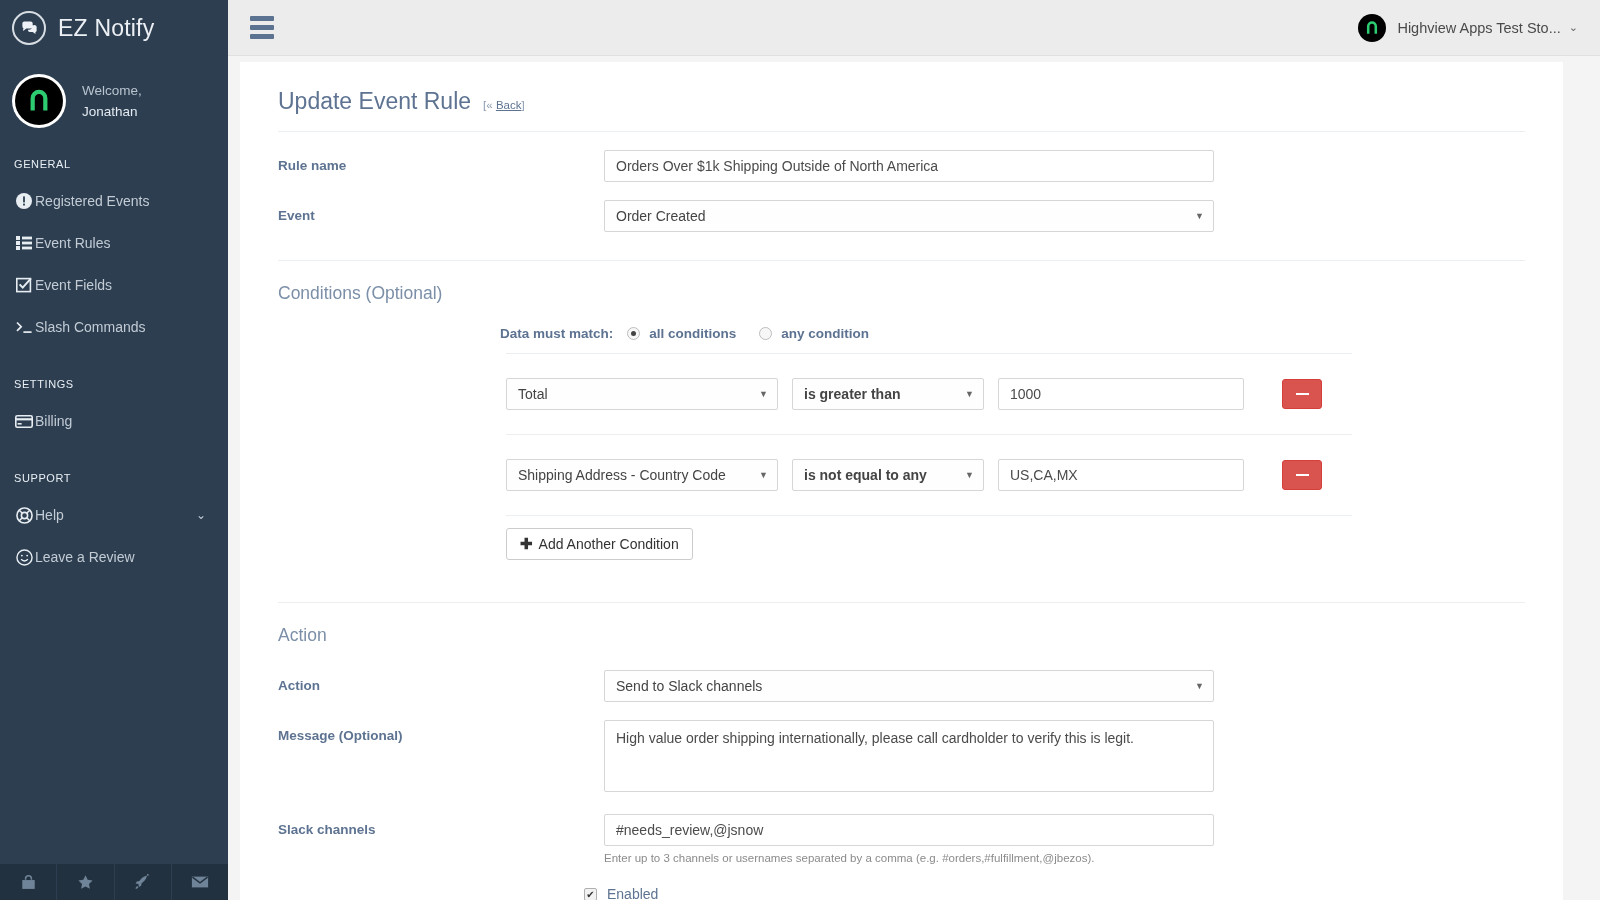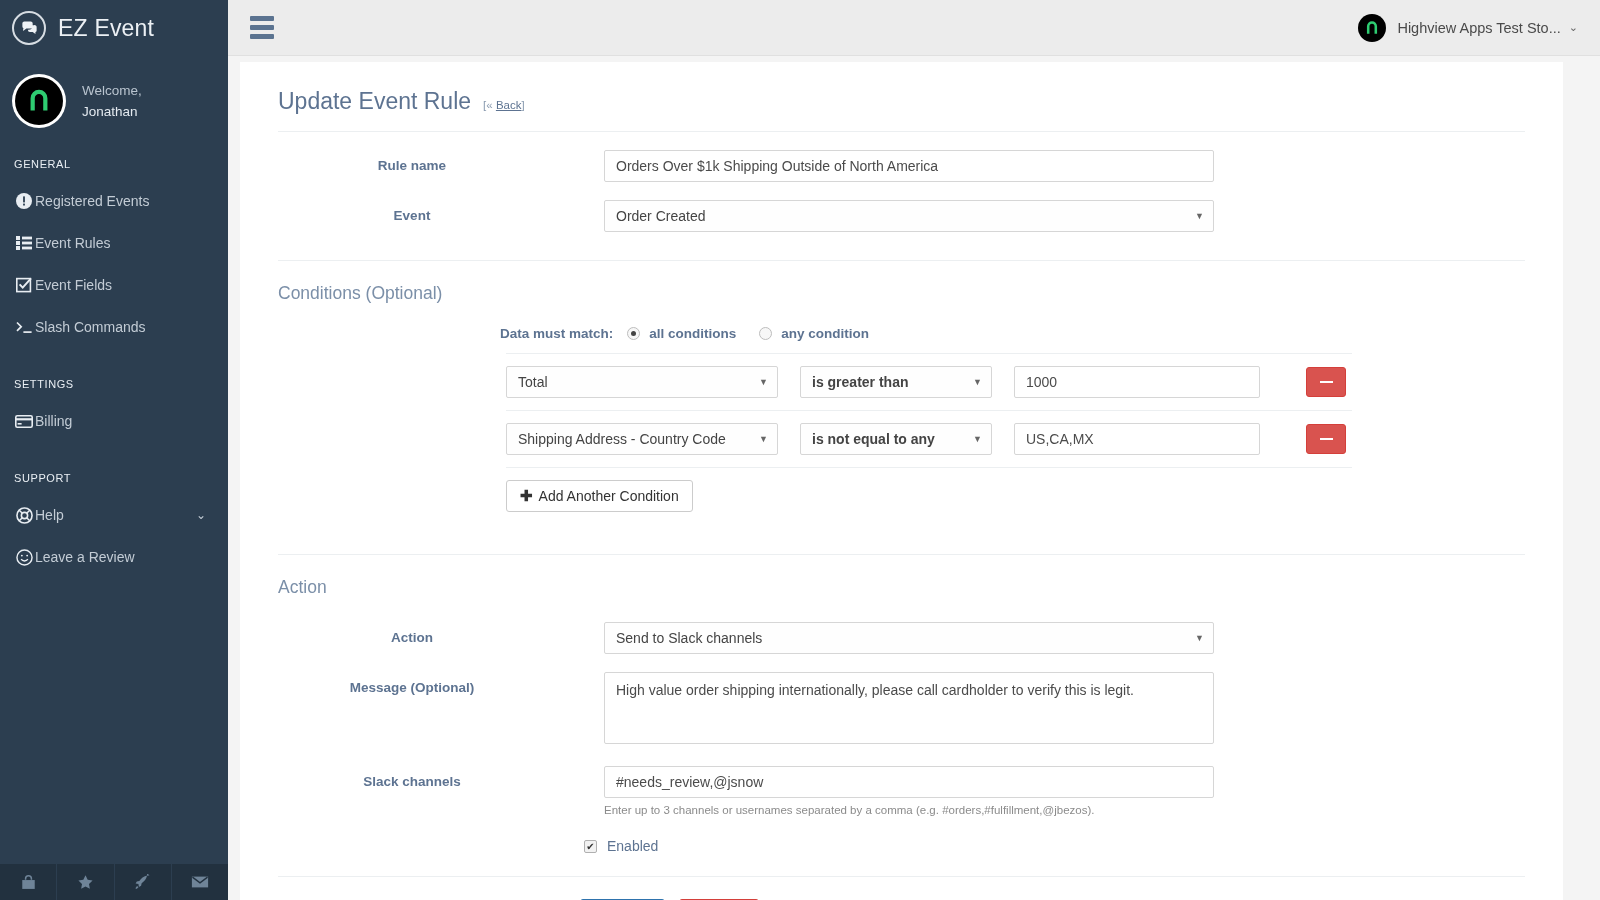--- a/index.html
+++ b/index.html
@@ -110,21 +110,21 @@
 
   .section { padding: 0 38px; }
   .hr { height: 1px; background: #eceff1; margin: 0 38px; }
   .section-title {
     font-size: 17.5px; color: #7b8fa8; font-weight: 400;
     padding: 22px 0 6px 0;
   }
 
   .form-row { display: flex; align-items: flex-start; margin-top: 18px; }
   .form-label {
-    width: 292px; text-align: center; padding-right: 24px; padding-top: 8px;
+    width: 292px; text-align: left; padding-right: 24px; padding-top: 8px;
     font-size: 13.5px; font-weight: bold; color: #5d7391;
   }
   .ctrl { width: 610px; margin-left: 34px; }
 
   input.txt, .sel, textarea.txt {
     width: 100%; height: 32px; font-size: 14px; color: #4b4b4b;
     border: 1px solid #d6d6d6; background: #fff;
     padding: 0 11px; font-family: "Liberation Sans", sans-serif;
     border-radius: 2px; outline: none;
   }
@@ -152,22 +152,22 @@
     display: inline-flex; align-items: center; justify-content: center;
     flex: 0 0 auto; cursor: pointer;
   }
   .radio.on::after {
     content: ""; width: 5px; height: 5px; border-radius: 50%; background: #444;
   }
   .radio-label { color: #5d7391; font-weight: bold; margin-right: 14px; cursor: pointer; }
 
   .cond-table { margin: 6px 0 0 228px; width: 846px; }
   .cond-row {
-    display: flex; align-items: center; gap: 22px;
-    padding: 12px 0; border-top: 1px solid #eceff1;
+    display: flex; align-items: center; gap: 14px;
+    padding: 24px 0; border-top: 1px solid #eceff1;
   }
   .cond-row .c1 { width: 272px; }
   .cond-row .c2 { width: 192px; font-weight: bold; }
   .cond-row .c3 { width: 246px; }
   .btn-remove {
     width: 40px; height: 30px; background: #d9534f; border: 1px solid #d43f3a;
     border-radius: 3px; margin-left: 24px; cursor: pointer;
     display: flex; align-items: center; justify-content: center;
   }
   .btn-remove i {
@@ -204,21 +204,21 @@
 
 <div id="sidebar">
 
   <div class="brand">
     <span class="brand-badge">
       <svg width="19" height="19" viewBox="0 0 24 24" fill="#eef2f6">
         <path d="M3 5.5A2.5 2.5 0 0 1 5.5 3h8A2.5 2.5 0 0 1 16 5.5v4A2.5 2.5 0 0 1 13.5 12H8l-4 3v-3H5.5A2.5 2.5 0 0 1 3 9.5z"></path>
         <path d="M17.5 8H15v1.8A3.7 3.7 0 0 1 11.3 13.5H10v.5A2.5 2.5 0 0 0 12.5 16.5H16l3.5 2.6V16.5h.1A2.1 2.1 0 0 0 21 14.4v-4A2.4 2.4 0 0 0 17.5 8z"></path>
       </svg>
     </span>
-    <span class="brand-title">EZ Event</span>
+    <span class="brand-title">EZ Notify</span>
   </div>
 
   <div class="welcome-block">
     <span class="avatar-ring">
       <span class="avatar-inner">
         <svg width="30" height="30" viewBox="0 0 32 32">
           <path d="M7 26V13a9 9 0 0 1 18 0v13h-4.5V13a4.5 4.5 0 0 0-9 0v13z" fill="#2ecc71"></path>
         </svg>
       </span>
     </span>

